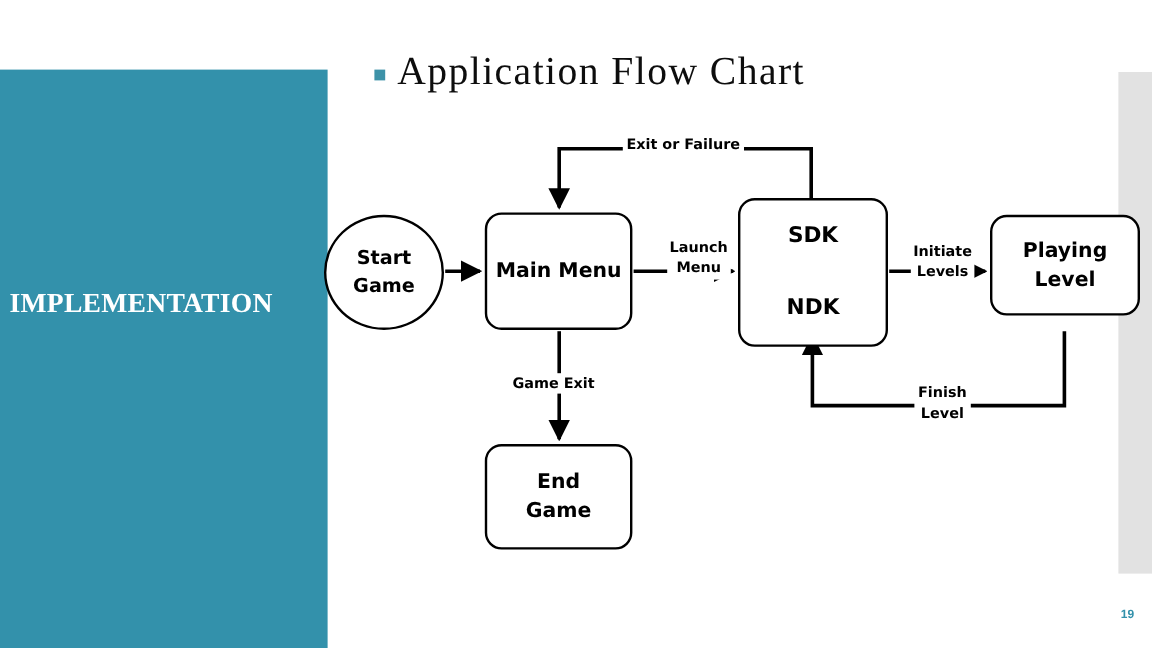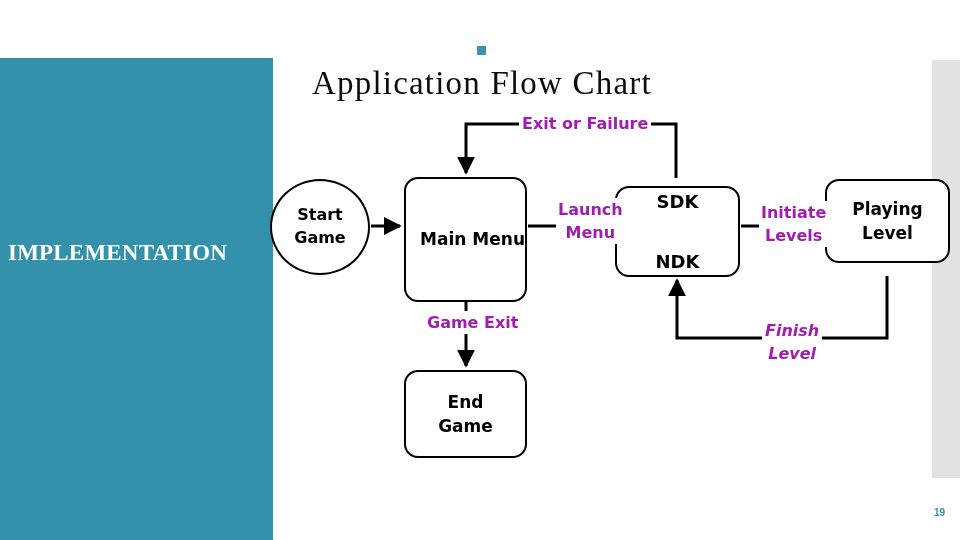--- a/index.html
+++ b/index.html
@@ -52,21 +52,20 @@
     letter-spacing: 0.2px;
   }
   
   .slide-title-row {
     position: absolute;
     left: 312px;
     top: 42px;
     display: flex;
     align-items: center;
     gap: 10px;
-    flex-direction: column;
   }
   .title-bullet {
     width: 9px;
     height: 9px;
     background: #3d92a8;
     display: inline-block;
     flex: 0 0 auto;
     margin-top: 4px;
   }
   .slide-title {
@@ -98,43 +97,43 @@
     font-family: "DejaVu Sans", sans-serif;
     font-weight: 700;
     color: #000000;
     line-height: 1.42;
   }
   .node.rounded { border-radius: 14px; }
   .node.ellipse { border-radius: 50%; }
   .node-line { display: block; white-space: nowrap; }
 
   .node-start  { left: 270px; top: 179px; width: 100px; height: 96px; font-size: 16px; }
-  .node-menu   { left: 404px; top: 177px; width: 123px; height: 125px; font-size: 17px; align-items: flex-end; }
-  .node-sdk    { left: 615px; top: 186px; width: 125px; height: 91px; font-size: 18px; gap: 34px; }
+  .node-menu   { left: 404px; top: 177px; width: 123px; height: 98px; font-size: 17px; }
+  .node-sdk    { left: 615px; top: 165px; width: 125px; height: 124px; font-size: 18px; gap: 34px; }
   .node-play   { left: 825px; top: 179px; width: 125px; height: 84px; font-size: 17px; }
   .node-end    { left: 404px; top: 370px; width: 123px; height: 88px; font-size: 17px; }
 
   
   .edge-label {
     position: absolute;
     font-family: "DejaVu Sans", sans-serif;
     font-weight: 700;
-    color: #a21caf;
-    font-size: 16px;
+    color: #000000;
+    font-size: 12px;
     line-height: 1.45;
     text-align: center;
     white-space: nowrap;
     background: #ffffff;
     padding: 0 3px;
   }
   .lbl-exit    { left: 519px; top: 112px; }
   .lbl-launch  { left: 537px; top: 198px; text-align: center; padding: 0 2px; margin-left: 19px; }
   .lbl-initiate{ left: 759px; top: 201px; text-align: center; padding: 0 2px; }
   .lbl-gameexit{ left: 424px; top: 311px; }
-  .lbl-finish  { left: 762px; top: 319px; font-style: italic; }
+  .lbl-finish  { left: 762px; top: 319px; }
   .page-number {
     position: absolute;
     left: 934px;
     top: 507px;
     font-family: "Liberation Sans", sans-serif;
     font-size: 10px;
     font-weight: 700;
     color: #3391ab;
     text-align: center;
   }

